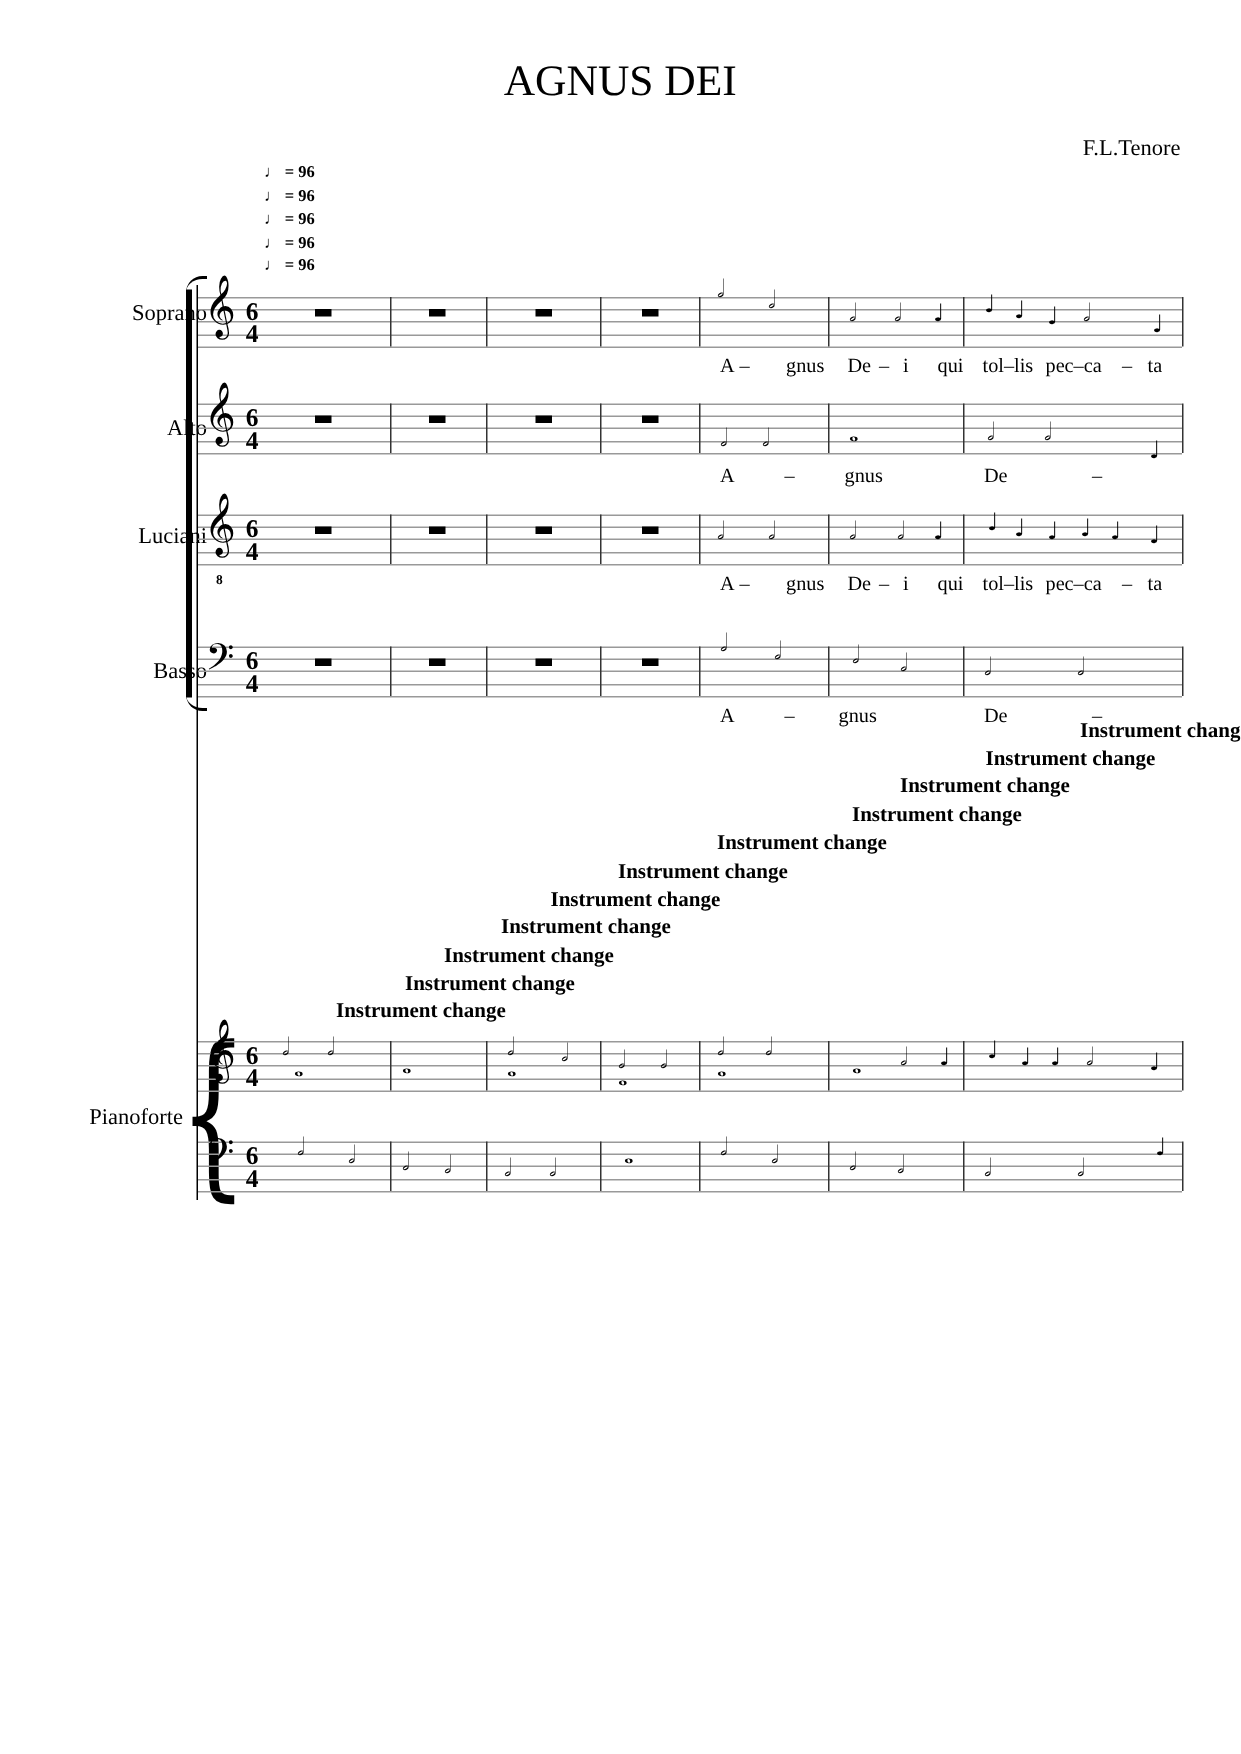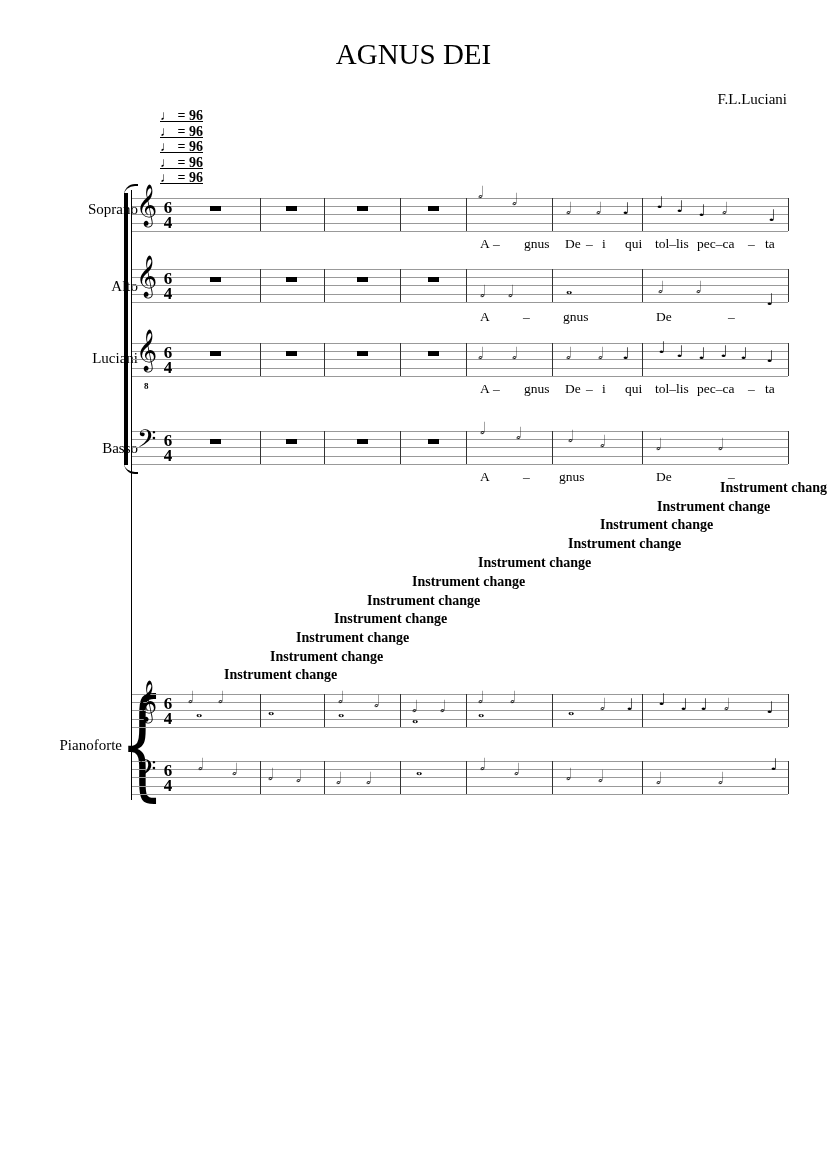--- a/index.html
+++ b/index.html
@@ -1,37 +1,37 @@
 <!DOCTYPE html>
 <html><head>
 <meta charset="utf-8">
 <style>
   html,body{margin:0;padding:0;background:#fff;}
   body{width:827px;height:1169px;position:relative;overflow:hidden;font-family:"Liberation Serif","DejaVu Serif",serif;color:#000;}
   .abs{position:absolute;}
   .title{left:0;width:827px;top:38px;text-align:center;font-size:29px;}
   .composer{right:40px;top:91px;font-size:15px;}
-  .tempo{left:160px;font-size:14px;font-weight:bold;line-height:15.5px;text-decoration:underline;}
+  .tempo{left:176px;font-size:11px;font-weight:bold;line-height:15.5px;}
   .iname{font-size:15px;text-align:right;width:110px;}
   .staff{position:absolute;left:132px;width:656px;height:33px;}
   .staff .line{position:absolute;left:0;right:0;height:1px;background:#999;}
   .bar{position:absolute;width:1.3px;background:#333;}
   .rest{position:absolute;width:11px;height:5px;background:#000;}
   .clef{position:absolute;font-family:"DejaVu Sans",sans-serif;}
   .timesig{position:absolute;font-weight:bold;font-size:17px;line-height:15px;text-align:center;width:12px;font-family:"Liberation Serif",serif;}
   .lyric{position:absolute;font-size:13.5px;white-space:nowrap;}
   .ichange{position:absolute;font-size:14px;font-weight:bold;white-space:nowrap;}
   .note{position:absolute;font-family:"DejaVu Sans",sans-serif;font-size:16px;line-height:16px;}
   .brace{position:absolute;font-family:"DejaVu Serif",serif;}
 </style>
 </head>
 <body>
 
 <div class="abs title">AGNUS DEI</div>
-<div class="abs composer">F.L.Luciani</div>
+<div class="abs composer">F.L.Tenore</div>
 
 <div class="abs tempo" style="top:108px">♩ = 96</div>
 <div class="abs tempo" style="top:123.5px">♩ = 96</div>
 <div class="abs tempo" style="top:139px">♩ = 96</div>
 <div class="abs tempo" style="top:154.5px">♩ = 96</div>
 <div class="abs tempo" style="top:170px">♩ = 96</div>
 
 <div class="abs iname" style="left:28px;top:201px">Soprano</div>
 <div class="abs iname" style="left:28px;top:278px">Alto</div>
 <div class="abs iname" style="left:28px;top:350px">Luciani</div>

